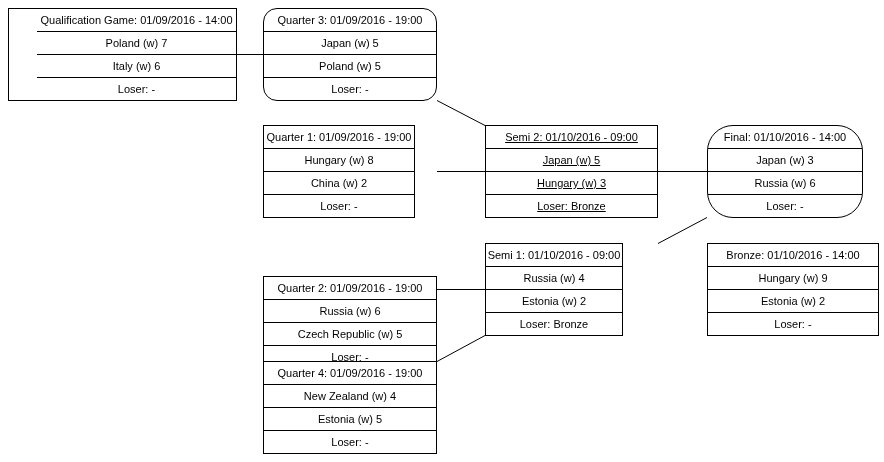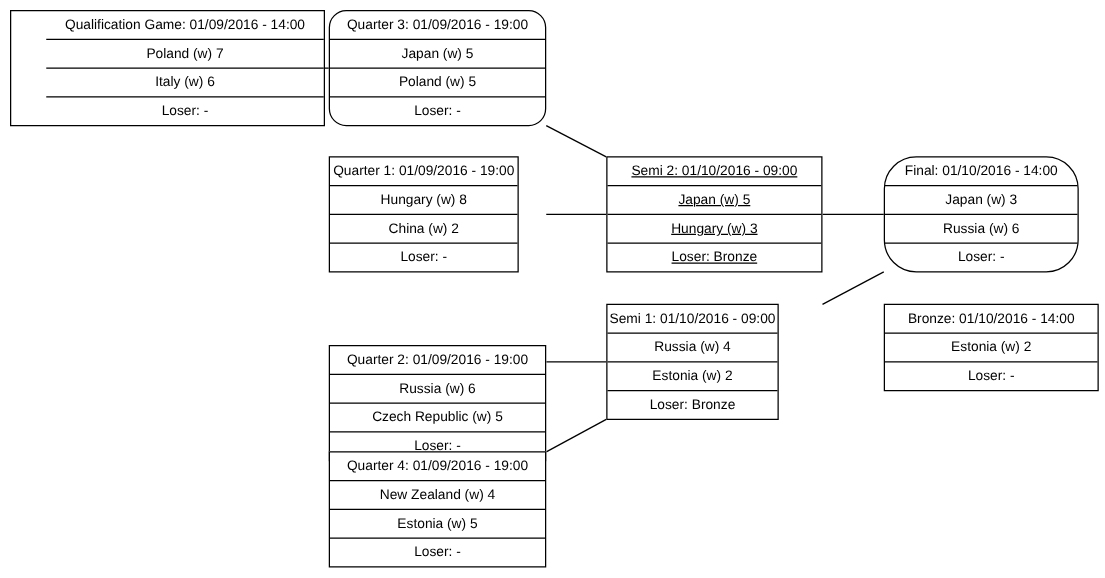--- a/index.html
+++ b/index.html
@@ -38,21 +38,21 @@
     line-height: 22px;
     text-align: center;
     border-bottom: 1px solid #000000;
     white-space: nowrap;
     overflow: hidden;
   }
   .row:last-child {
     border-bottom: none;
   }
   
-  .pos-qual     { left: 8px;   top: 8px;   width: 252px; padding-left: 28px; }
+  .pos-qual     { left: 8px;   top: 8px;   width: 229px; padding-left: 28px; }
   .pos-quarter3 { left: 263px; top: 8px;   width: 174px; border-radius: 14px; }
   .pos-quarter1 { left: 263px; top: 125px; width: 152px; }
   .pos-semi2    { left: 485px; top: 125px; width: 173px; text-decoration: underline; }
   .pos-final    { left: 707px; top: 125px; width: 156px; border-radius: 26px; }
   .pos-quarter2 { left: 263px; top: 243px; width: 174px; margin-top: 33px; }
   .pos-semi1    { left: 485px; top: 243px; width: 138px; }
   .pos-bronze   { left: 707px; top: 243px; width: 172px; }
   .pos-quarter4 { left: 263px; top: 361px; width: 174px; }
 </style>
 </head>
@@ -114,20 +114,21 @@
 
   <div class="match pos-semi1">
     <div class="row">Semi 1: 01/10/2016 - 09:00</div>
     <div class="row">Russia (w) 4</div>
     <div class="row">Estonia (w) 2</div>
     <div class="row">Loser: Bronze</div>
   </div>
 
   <div class="match pos-bronze">
     <div class="row">Bronze: 01/10/2016 - 14:00</div>
+    <div class="row">Hungary (w) 9</div>
     <div class="row">Estonia (w) 2</div>
     <div class="row">Loser: -</div>
   </div>
 
   <div class="match pos-quarter4">
     <div class="row">Quarter 4: 01/09/2016 - 19:00</div>
     <div class="row">New Zealand (w) 4</div>
     <div class="row">Estonia (w) 5</div>
     <div class="row">Loser: -</div>
   </div>

